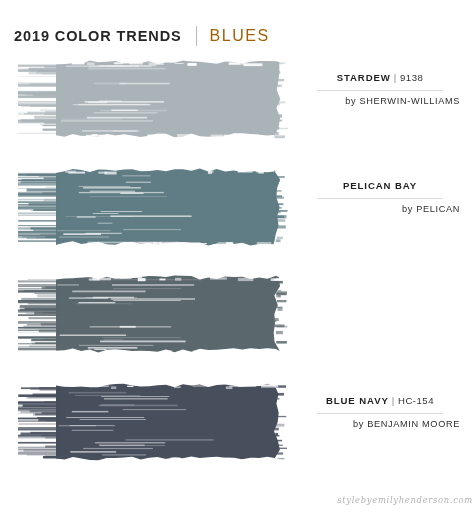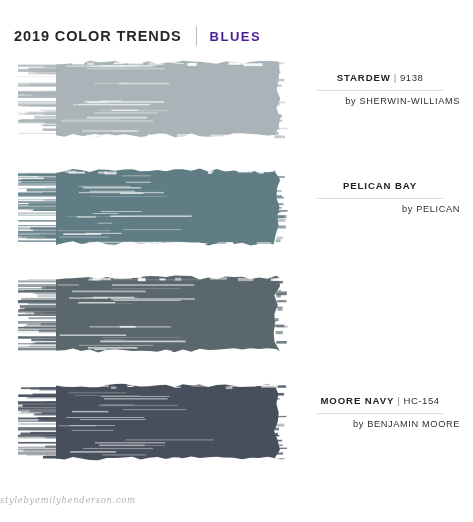--- a/index.html
+++ b/index.html
@@ -33,24 +33,24 @@
     color: #262626;
     white-space: nowrap;
   }
   .header-rule {
     width: 1px;
     height: 20px;
     background: #b9b9b9;
     margin: 0 13px 0 14px;
   }
   .header-subtitle {
-    font-size: 13px;
-    font-weight: bold;
+    font-size: 16px;
+    font-weight: normal;
     letter-spacing: 1.5px;
-    color: #4c1d95;
+    color: #a16207;
     white-space: nowrap;
   }
 
   
   .rows {
     position: absolute;
     left: 0;
     top: 0;
     width: 380px;
     height: 522px;
@@ -116,21 +116,21 @@
     white-space: nowrap;
     text-align: right;
   }
 
   
   .footer {
     position: absolute;
     left: 0;
     top: 489px;
     width: 473px;
-    text-align: left;
+    text-align: right;
   }
   .footer-text {
     font-family: "DejaVu Serif", serif;
     font-style: italic;
     font-size: 8.4px;
     letter-spacing: 0.7px;
     color: #b2b2b2;
   }
 </style>
 </head>
@@ -634,21 +634,21 @@
           <rect x="233.9" y="83.2" width="15.4" height="2.0" fill="#ffffff" opacity="0.89"></rect>
           <rect x="205.4" y="82.6" width="7.7" height="2.4" fill="#ffffff" opacity="0.54"></rect>
           <rect x="58.2" y="9.9" width="12.4" height="1.3" fill="#ffffff" opacity="0.75"></rect>
           <rect x="54.5" y="9.6" width="7.0" height="0.9" fill="#ffffff" opacity="0.48"></rect>
           <rect x="240.4" y="9.4" width="16.2" height="1.5" fill="#ffffff" opacity="0.82"></rect>
           <rect x="106.4" y="83.3" width="9.3" height="2.7" fill="#ffffff" opacity="0.73"></rect>
           <rect x="211.2" y="10.7" width="13.1" height="1.2" fill="#ffffff" opacity="0.56"></rect>
         </svg>
       </div>
       <div class="label">
-        <div class="label-name-line"><span class="label-name">MOORE NAVY</span><span class="label-sep">|</span><span class="label-code">HC-154</span></div>
+        <div class="label-name-line"><span class="label-name">BLUE NAVY</span><span class="label-sep">|</span><span class="label-code">HC-154</span></div>
         <div class="label-divider"></div>
         <div class="label-brand">by BENJAMIN MOORE</div>
       </div>
     </div>
   </div>
 
 <div class="footer">
   <span class="footer-text">stylebyemilyhenderson.com</span>
 </div>
 

